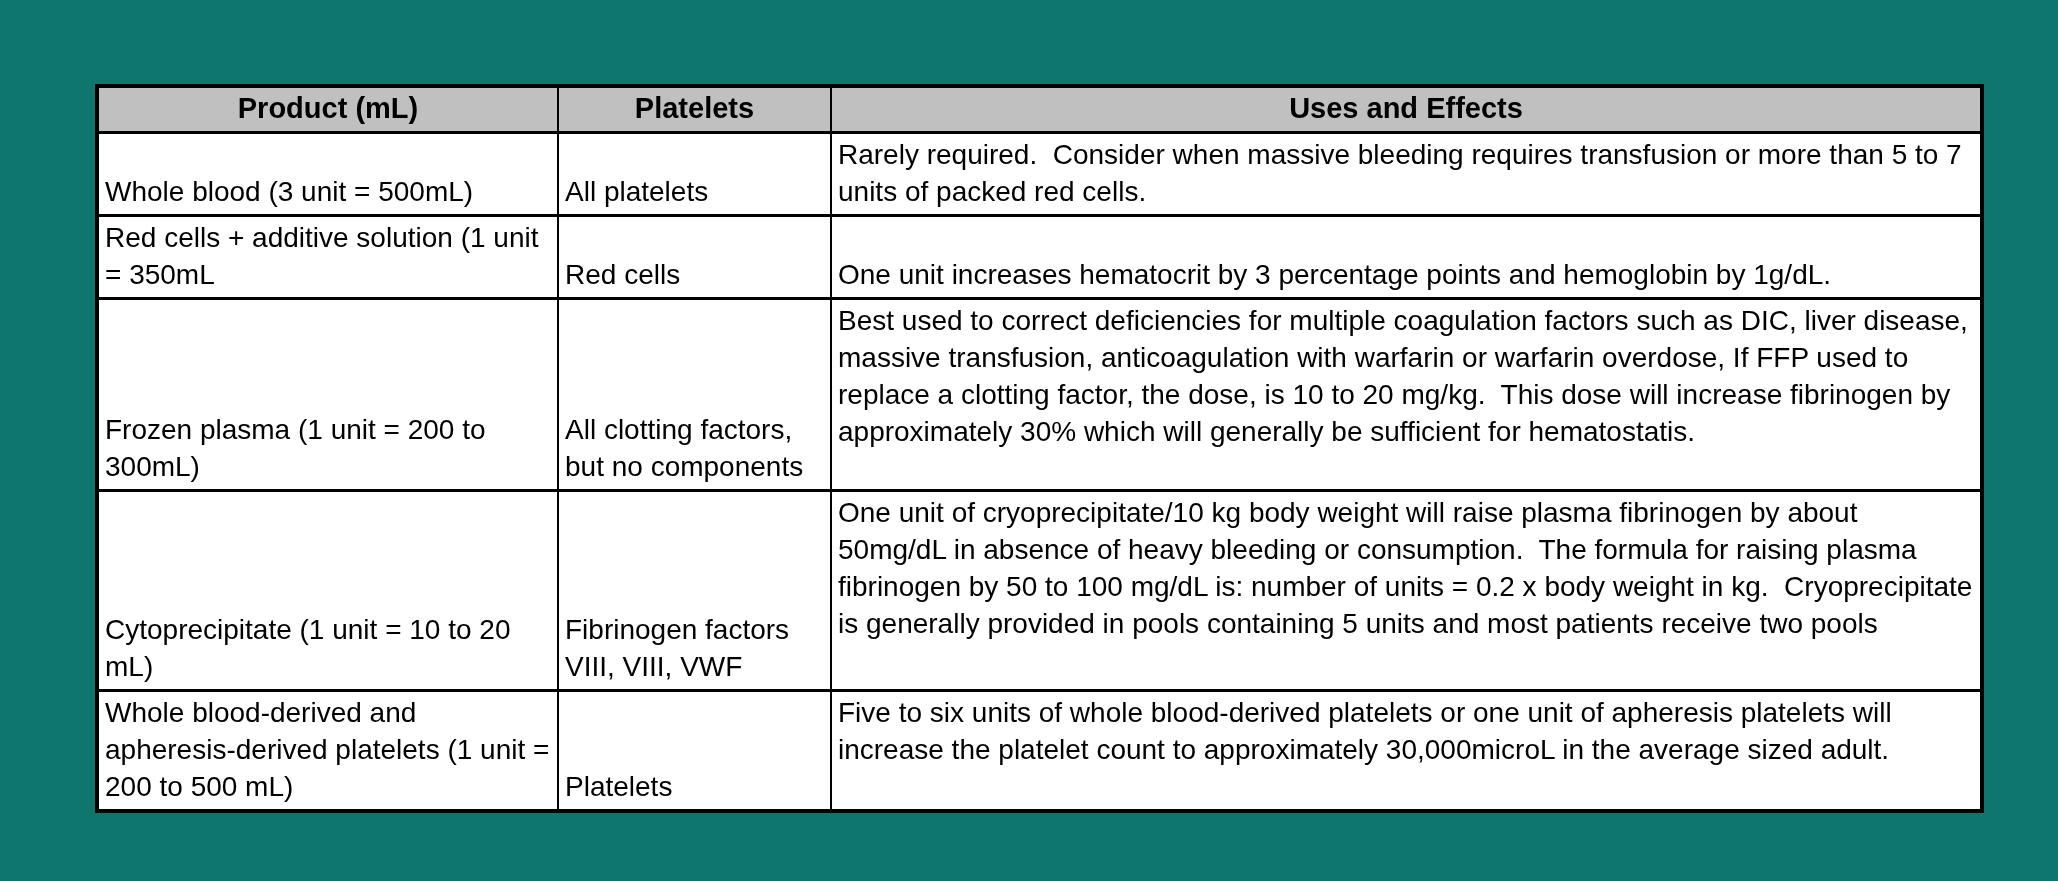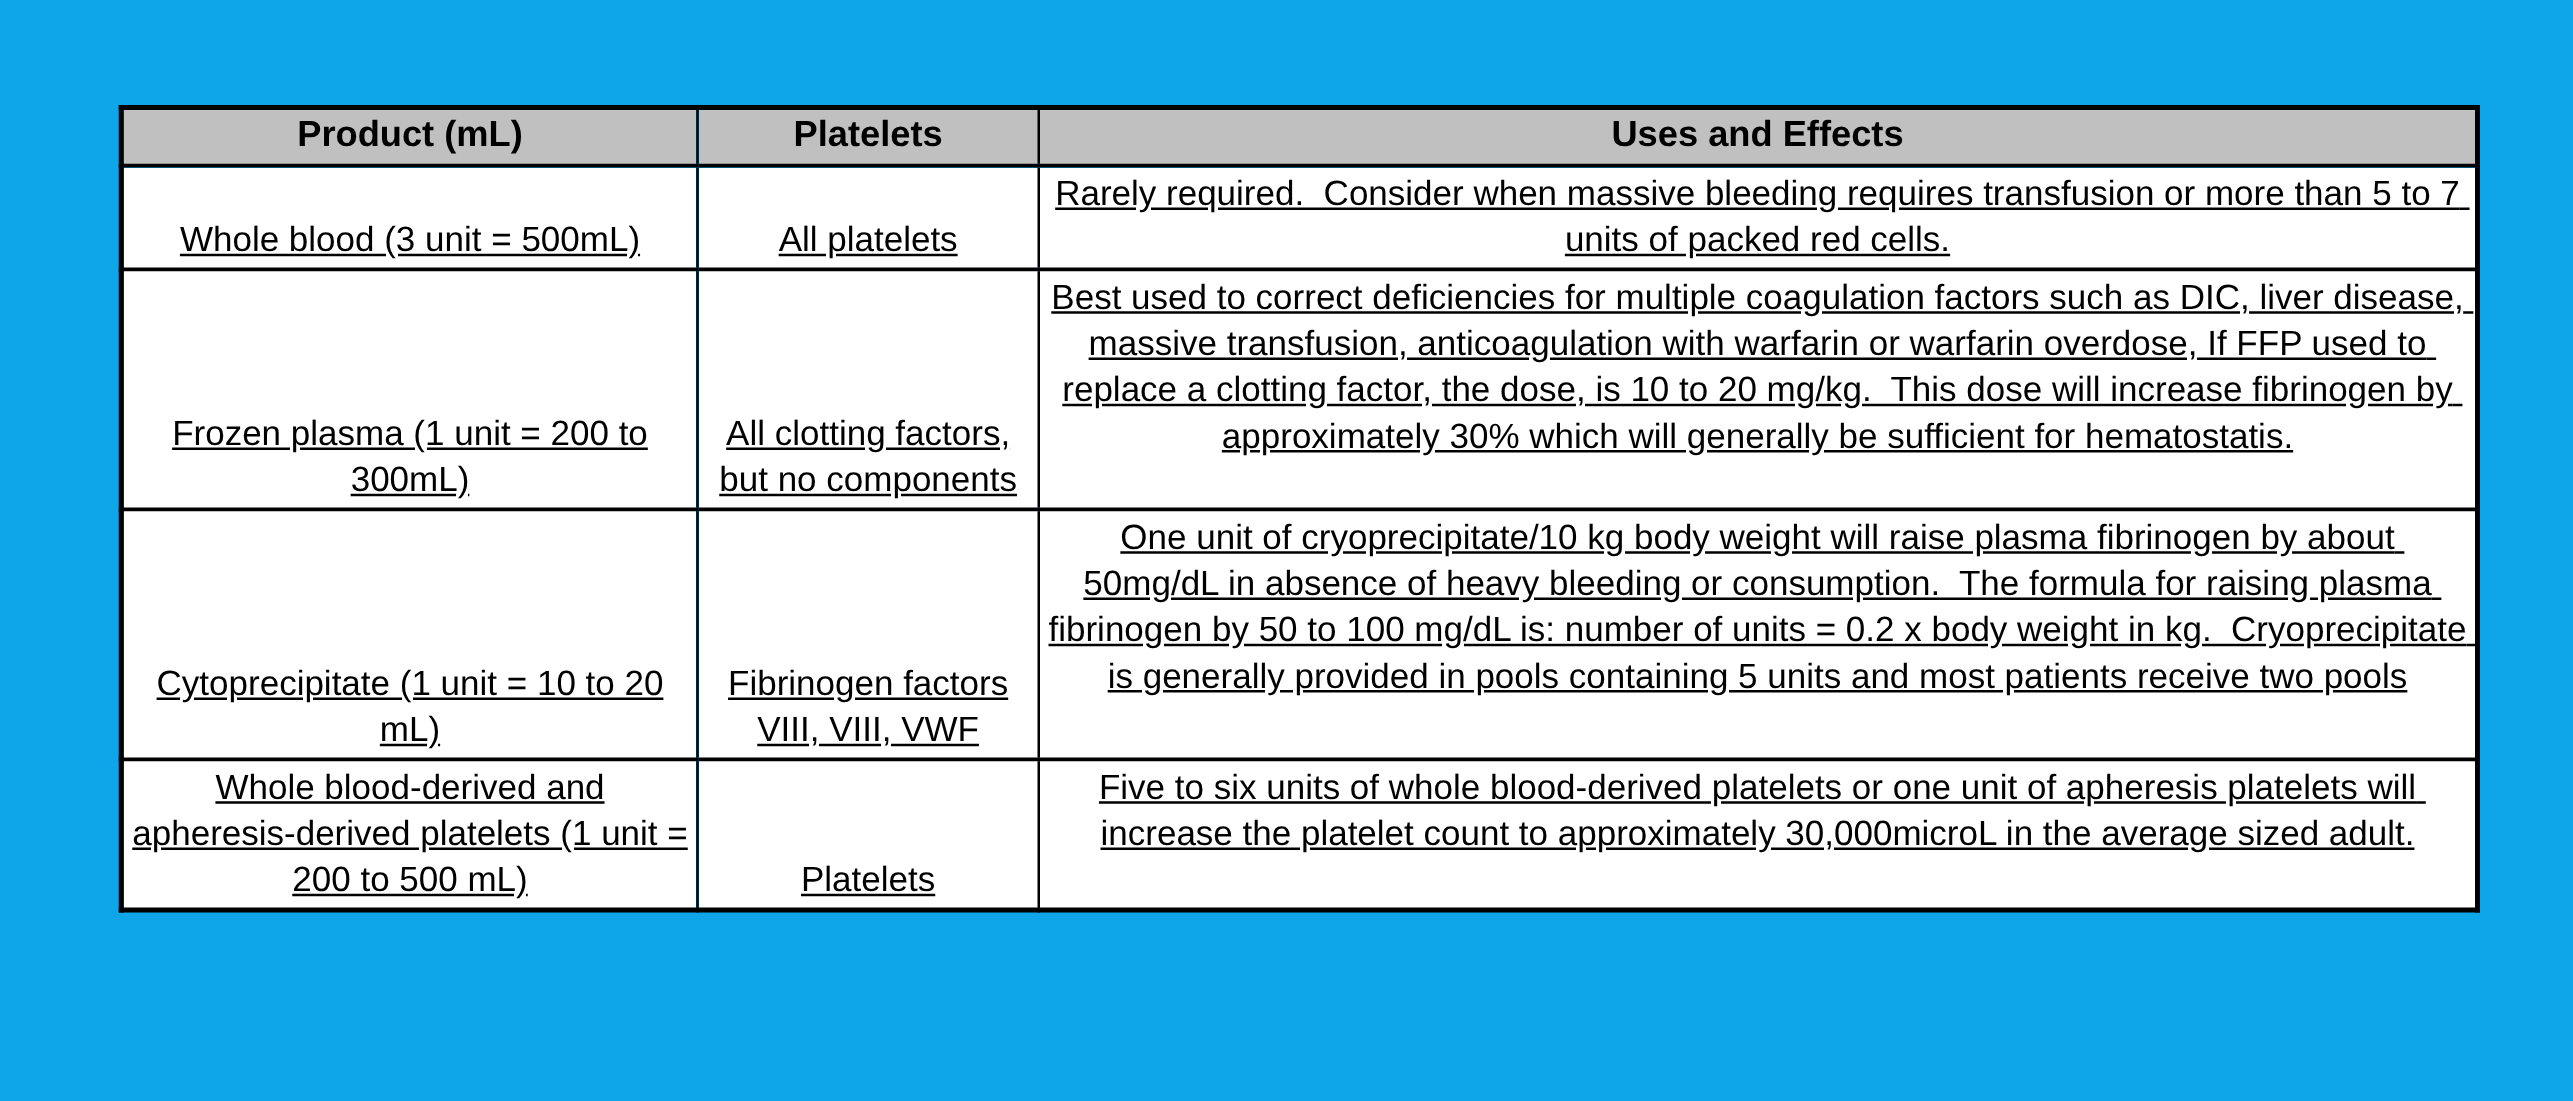--- a/index.html
+++ b/index.html
@@ -9,21 +9,21 @@
     width: 2058px;
     height: 881px;
     overflow: hidden;
     font-family: "Liberation Sans", "DejaVu Sans", sans-serif;
     color: #000000;
   }
   .canvas {
     position: relative;
     width: 2058px;
     height: 881px;
-    background: #0ea5e9;
+    background: #0f766e;
   }
   table.blood-table {
     position: absolute;
     left: 95px;
     top: 84px;
     width: 1885px;
     border-collapse: collapse;
     table-layout: fixed;
     border: 4px solid #000000;
     font-size: 28px;
@@ -42,24 +42,23 @@
   }
   th {
     background: #c0c0c0;
     font-weight: bold;
     text-align: center;
     vertical-align: middle;
     height: 34px;
     font-size: 29px;
   }
   td {
-    text-align: center;
+    text-align: left;
     vertical-align: bottom;
     background: #ffffff;
-    text-decoration: underline;
   }
   td.va-top { vertical-align: top; }
   td.uses { white-space: pre-wrap; }
   tr.r1 { height: 78px; }
   tr.r2 { height: 74px; }
   tr.r3 { height: 192px; }
   tr.r4 { height: 200px; }
   tr.r5 { height: 112px; }
 </style>
 </head>
@@ -78,20 +77,25 @@
         <th>Platelets</th>
         <th>Uses and Effects</th>
       </tr>
     </thead>
     <tbody>
       <tr class="r1">
         <td>Whole blood (3 unit = 500mL)</td>
         <td>All platelets</td>
         <td class="uses va-top">Rarely required.  Consider when massive bleeding requires transfusion or more than 5 to 7 units of packed red cells.</td>
       </tr>
+      <tr class="r2">
+        <td class="va-top">Red cells + additive solution (1 unit = 350mL</td>
+        <td>Red cells</td>
+        <td class="uses">One unit increases hematocrit by 3 percentage points and hemoglobin by 1g/dL.</td>
+      </tr>
       <tr class="r3">
         <td>Frozen plasma (1 unit = 200 to 300mL)</td>
         <td>All clotting factors, but no components</td>
         <td class="uses va-top">Best used to correct deficiencies for multiple coagulation factors such as DIC, liver disease, massive transfusion, anticoagulation with warfarin or warfarin overdose, If FFP used to replace a clotting factor, the dose, is 10 to 20 mg/kg.  This dose will increase fibrinogen by approximately 30% which will generally be sufficient for hematostatis.</td>
       </tr>
       <tr class="r4">
         <td>Cytoprecipitate (1 unit = 10 to 20 mL)</td>
         <td>Fibrinogen factors VIII, VIII, VWF</td>
         <td class="uses va-top">One unit of cryoprecipitate/10 kg body weight will raise plasma fibrinogen by about 50mg/dL in absence of heavy bleeding or consumption.  The formula for raising plasma fibrinogen by 50 to 100 mg/dL is: number of units = 0.2 x body weight in kg.  Cryoprecipitate is generally provided in pools containing 5 units and most patients receive two pools</td>
       </tr>

